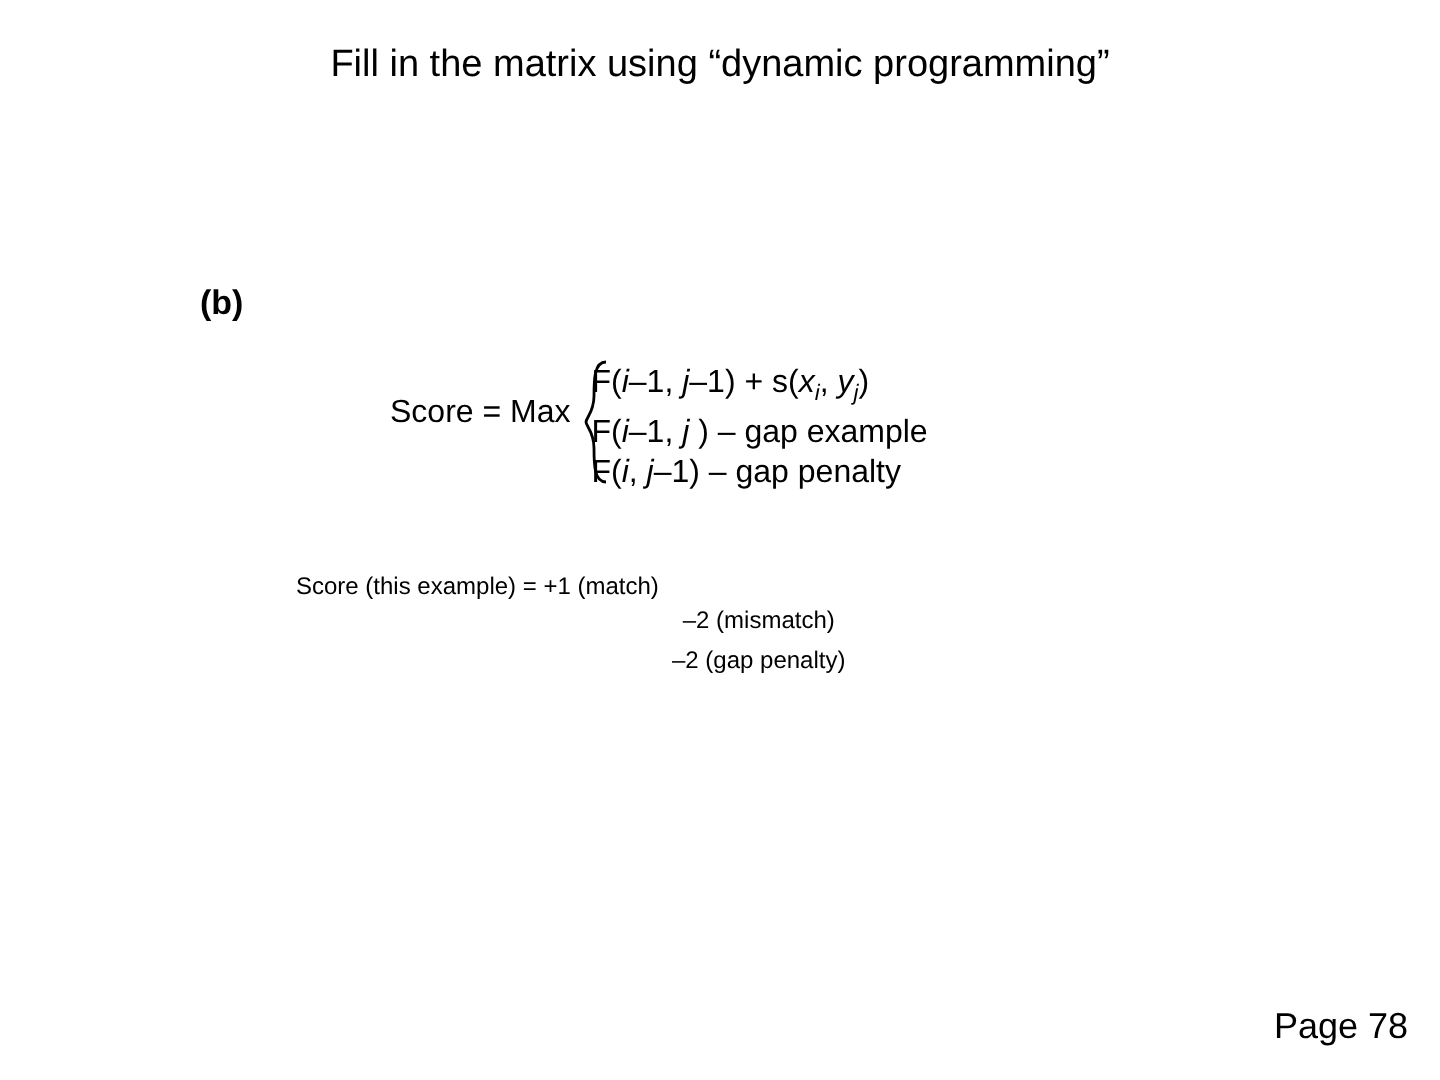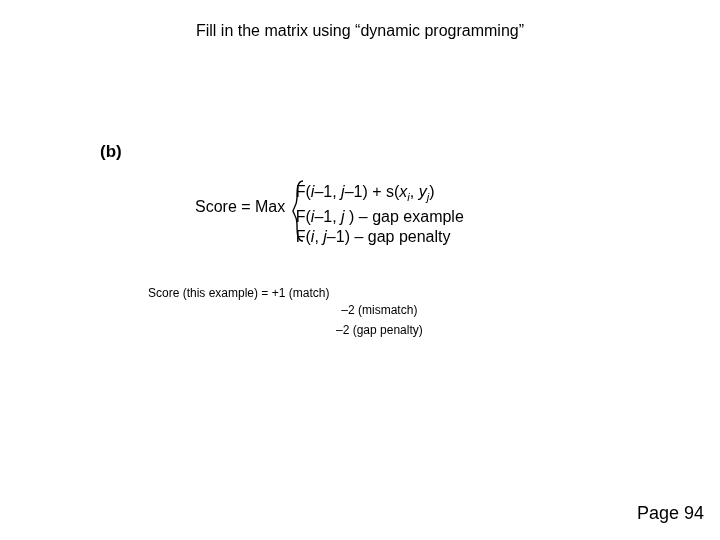--- a/index.html
+++ b/index.html
@@ -16,21 +16,21 @@
     position: relative;
     width: 720px;
     height: 540px;
   }
   .title {
     position: absolute;
     top: 22px;
     left: 0;
     width: 720px;
     text-align: center;
-    font-size: 16px;
+    font-size: 19px;
     font-weight: 400;
     color: #000;
   }
   .part-label {
     position: absolute;
     top: 142px;
     left: 100px;
     font-size: 17px;
     font-weight: 700;
     color: #000;
@@ -128,15 +128,15 @@
       </span>
     </span>
   </div>
 
   <div class="example-block">
     <div class="line1">Score (this example) = +1 (match)</div>
     <div class="line23">–2 (mismatch)</div>
     <div class="line23">–2 (gap penalty)</div>
   </div>
 
-  <div class="page-num">Page 94</div>
+  <div class="page-num">Page 78</div>
 
 </div>
 
 </body></html>

